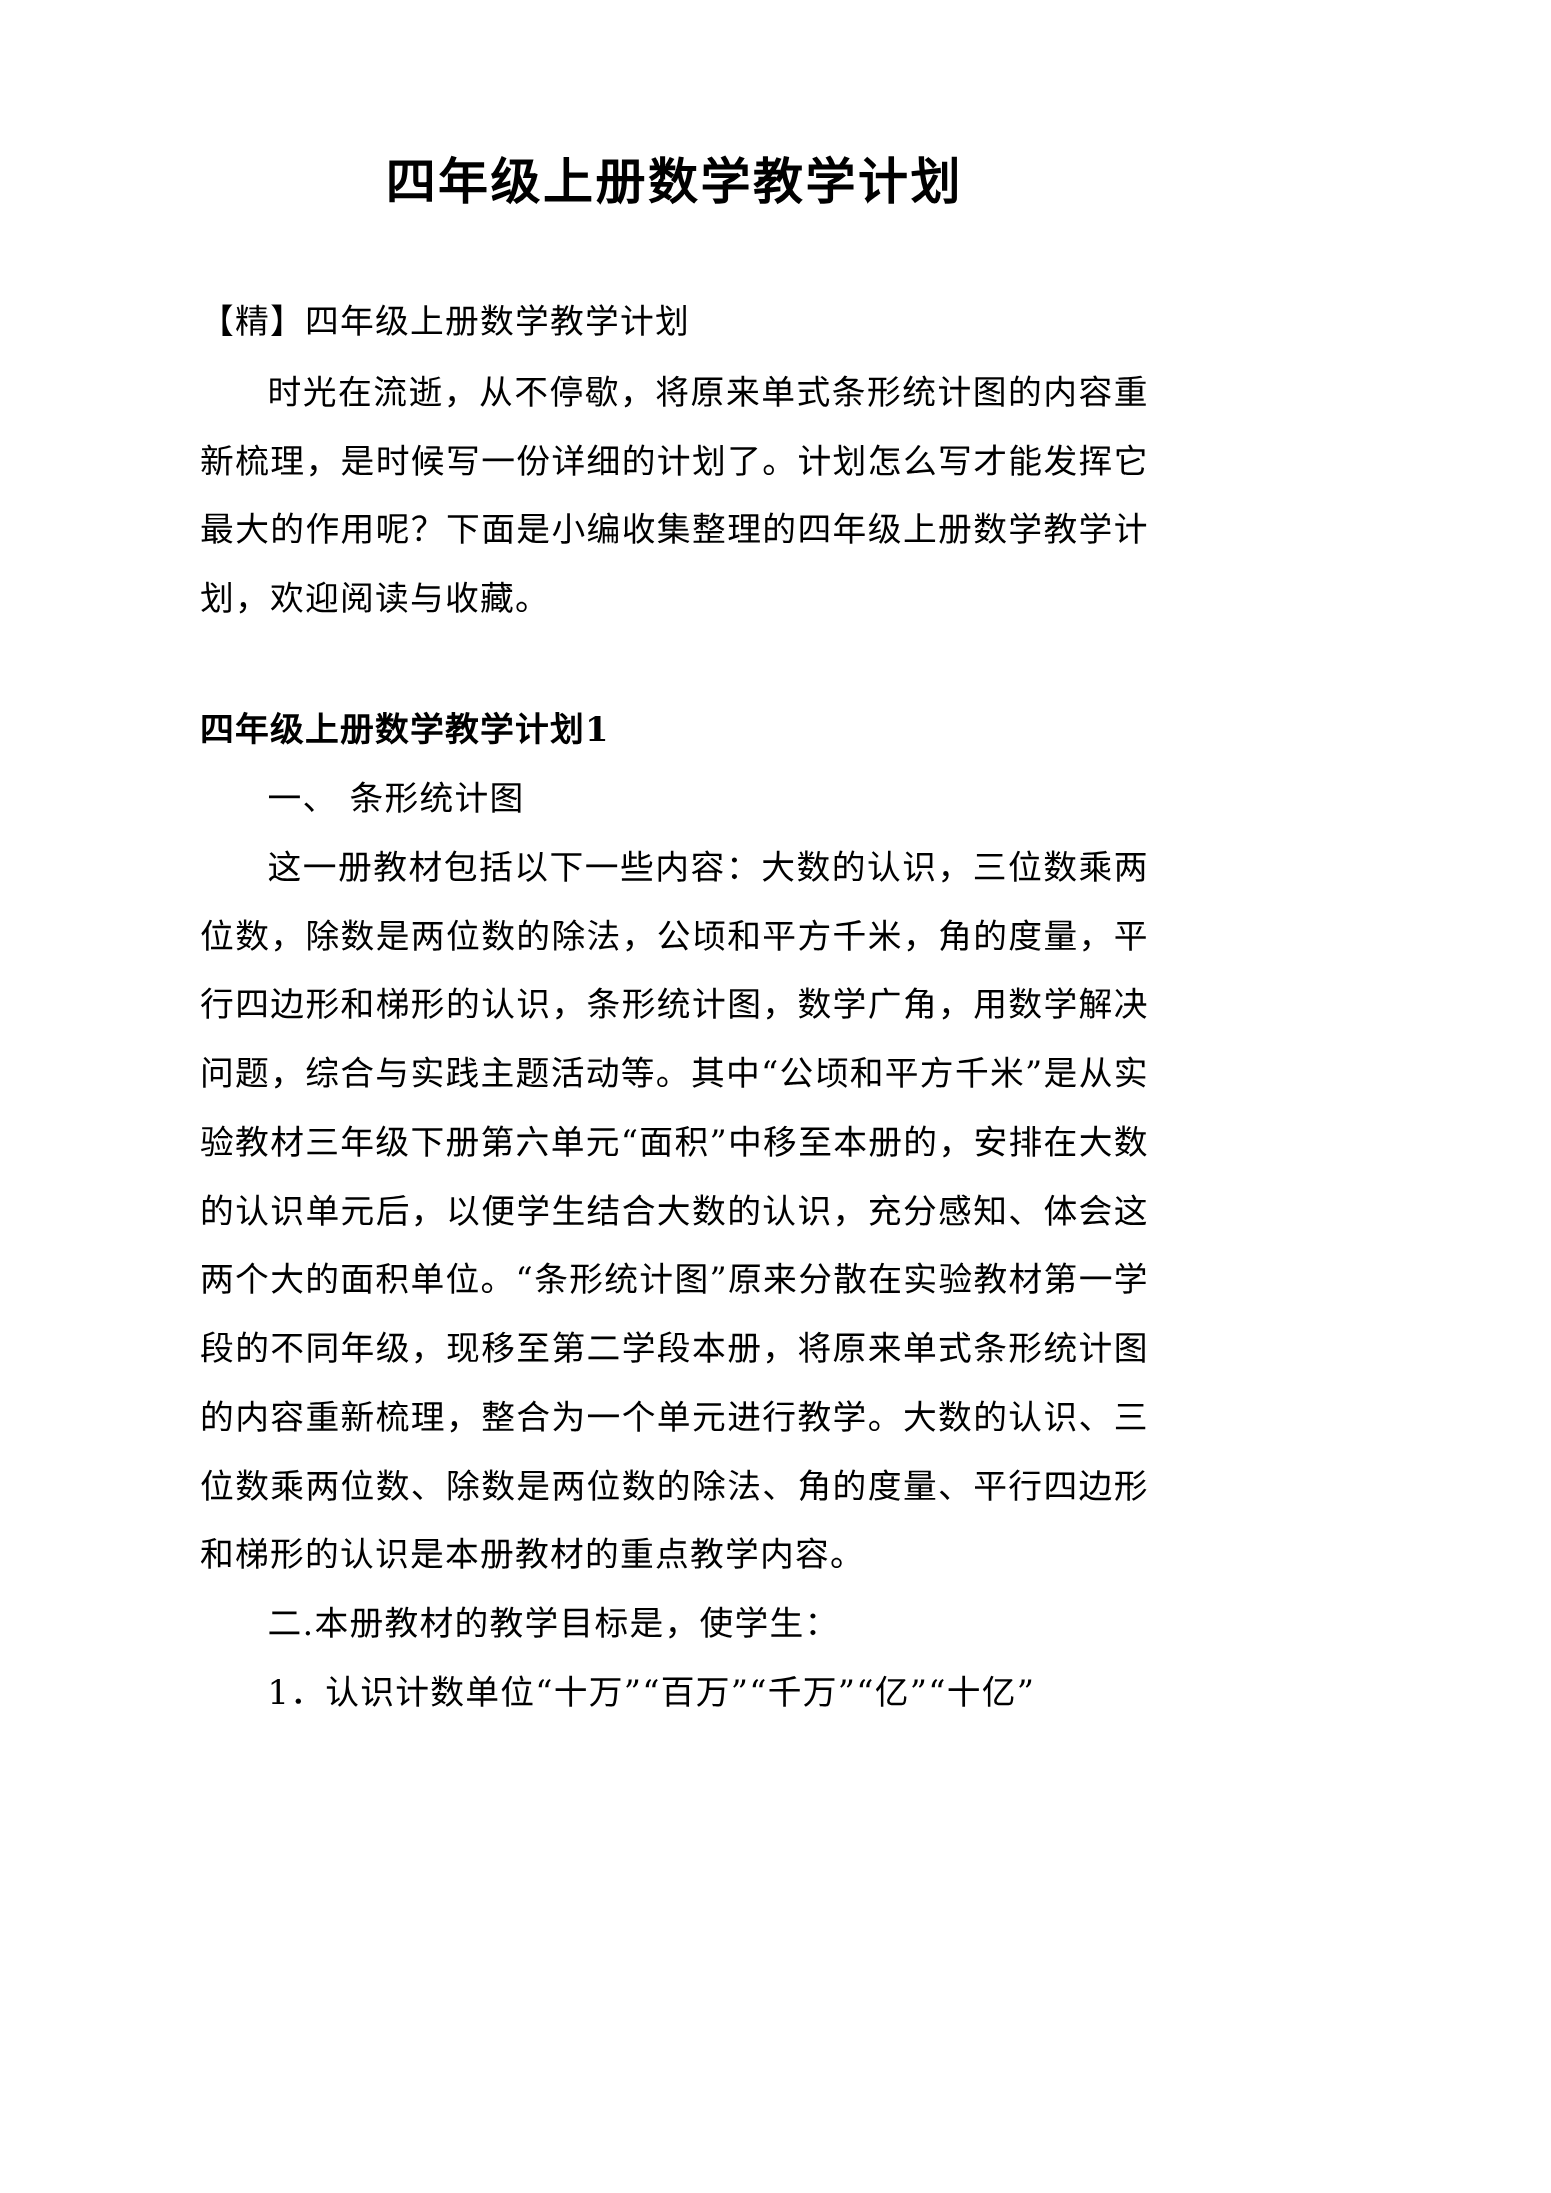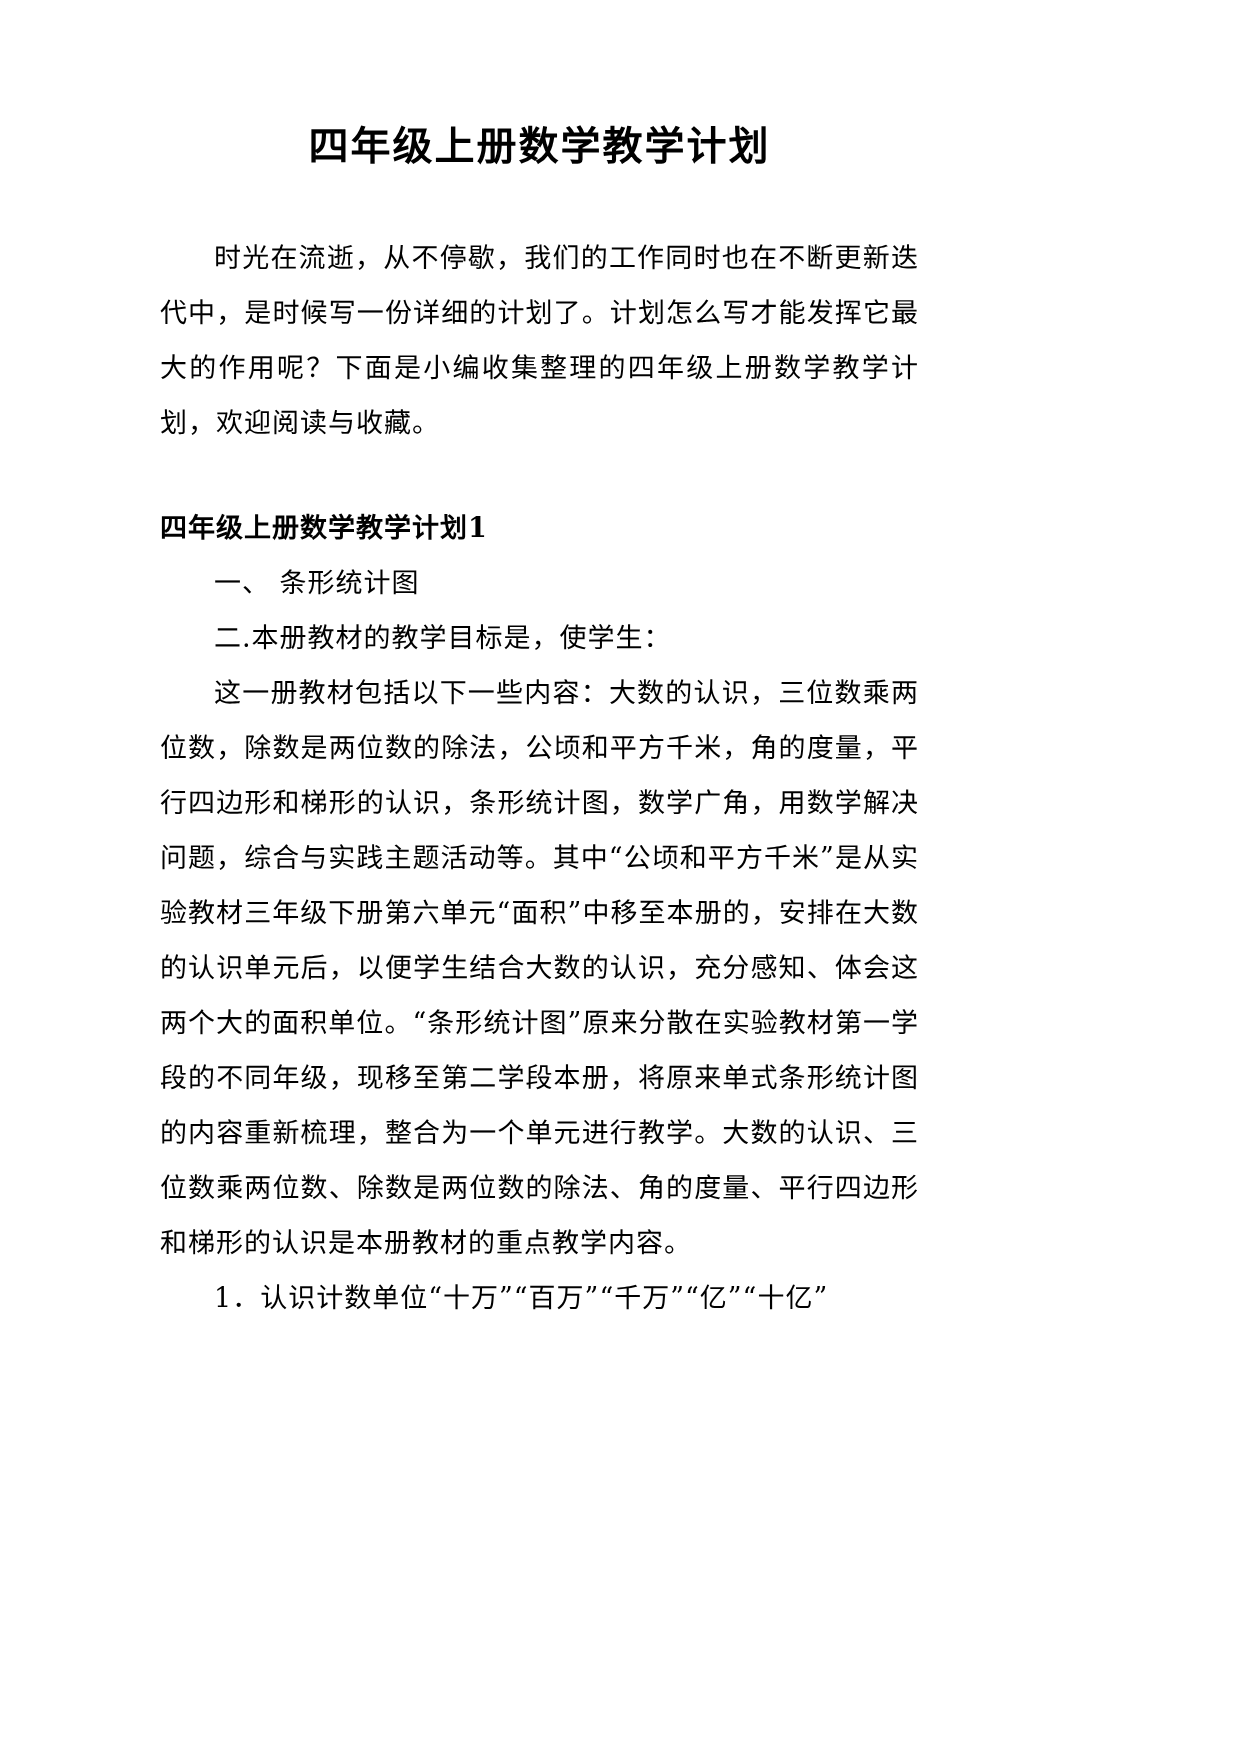--- a/index.html
+++ b/index.html
@@ -45,26 +45,27 @@
   .gap-medium { margin-top: 50px; font-weight: bold; }
   .gap-tiny { margin-top: 2px; }
 </style>
 </head>
 <body>
 
 <div class="page">
 
   <h1 class="doc-title">四年级上册数学教学计划</h1>
 
+  <p class="para">【精】四年级上册数学教学计划</p>
 
-  <p class="para indent gap-tiny">时光在流逝，从不停歇，我们的工作同时也在不断更新迭代中，是时候写一份详细的计划了。计划怎么写才能发挥它最大的作用呢？下面是小编收集整理的四年级上册数学教学计划，欢迎阅读与收藏。</p>
+  <p class="para indent gap-tiny">时光在流逝，从不停歇，将原来单式条形统计图的内容重新梳理，是时候写一份详细的计划了。计划怎么写才能发挥它最大的作用呢？下面是小编收集整理的四年级上册数学教学计划，欢迎阅读与收藏。</p>
 
   <p class="para gap-medium">四年级上册数学教学计划1</p>
 
   <p class="para indent">一、 条形统计图</p>
 
+  <p class="para indent">这一册教材包括以下一些内容：大数的认识，三位数乘两位数，除数是两位数的除法，公顷和平方千米，角的度量，平行四边形和梯形的认识，条形统计图，数学广角，用数学解决问题，综合与实践主题活动等。其中“公顷和平方千米”是从实验教材三年级下册第六单元“面积”中移至本册的，安排在大数的认识单元后，以便学生结合大数的认识，充分感知、体会这两个大的面积单位。“条形统计图”原来分散在实验教材第一学段的不同年级，现移至第二学段本册，将原来单式条形统计图的内容重新梳理，整合为一个单元进行教学。大数的认识、三位数乘两位数、除数是两位数的除法、角的度量、平行四边形和梯形的认识是本册教材的重点教学内容。</p>
+
   <p class="para indent">二.本册教材的教学目标是，使学生：</p>
-
-  <p class="para indent">这一册教材包括以下一些内容：大数的认识，三位数乘两位数，除数是两位数的除法，公顷和平方千米，角的度量，平行四边形和梯形的认识，条形统计图，数学广角，用数学解决问题，综合与实践主题活动等。其中“公顷和平方千米”是从实验教材三年级下册第六单元“面积”中移至本册的，安排在大数的认识单元后，以便学生结合大数的认识，充分感知、体会这两个大的面积单位。“条形统计图”原来分散在实验教材第一学段的不同年级，现移至第二学段本册，将原来单式条形统计图的内容重新梳理，整合为一个单元进行教学。大数的认识、三位数乘两位数、除数是两位数的除法、角的度量、平行四边形和梯形的认识是本册教材的重点教学内容。</p>
 
   <p class="para indent">1．认识计数单位“十万”“百万”“千万”“亿”“十亿”</p>
 
 </div>
 
 </body></html>

